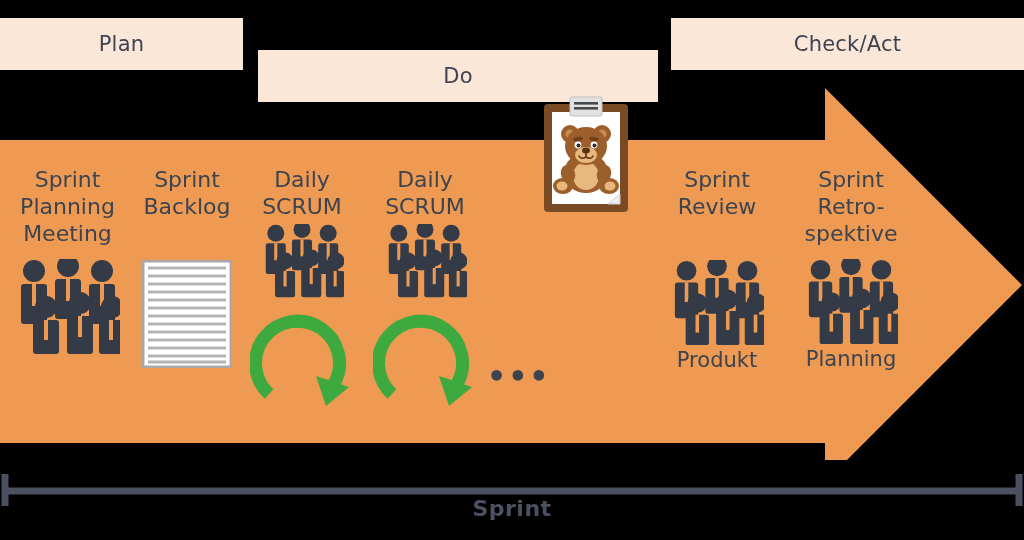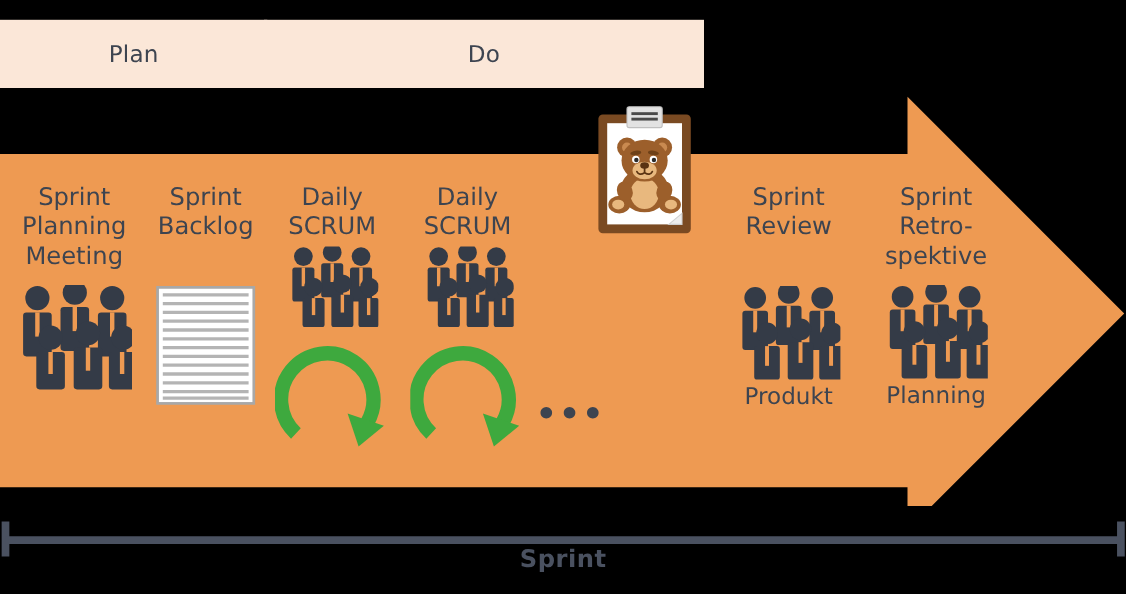--- a/index.html
+++ b/index.html
@@ -18,33 +18,33 @@
   
   .phase-row {
     position: absolute;
     left: 0; top: 0;
     width: 1024px;
     height: 72px;
   }
   .phase-box {
     position: absolute;
     top: 18px;
-    height: 62px;
+    height: 52px;
     background: #FBE7D8;
     display: flex;
     align-items: center;
     justify-content: center;
   }
   .phase-label {
     font-size: 21px;
     color: #3D4450;
     letter-spacing: 0.2px;
   }
   #phase-0 { left: 0px;   width: 243px; }
-  #phase-1 { left: 240px; width: 400px; }
+  #phase-1 { left: 258px; width: 400px; margin-top: 32px; }
   #phase-2 { left: 671px; width: 353px; }
 
   
   .arrow-wrap {
     position: absolute;
     left: 0;
     top: 80px;
     width: 1024px;
     height: 380px;
   }
@@ -133,20 +133,23 @@
 </style>
 </head>
 <body>
 
 <div class="phase-row">
   <div class="phase-box" id="phase-0">
     <span class="phase-label">Plan</span>
   </div>
   <div class="phase-box" id="phase-1">
     <span class="phase-label">Do</span>
+  </div>
+  <div class="phase-box" id="phase-2">
+    <span class="phase-label">Check/Act</span>
   </div>
 </div>
 
 <div class="arrow-wrap">
   <svg class="arrow-svg" viewBox="0 0 1024 380">
     <polygon points="0,60 825,60 825,8 1022,205 825,402 825,363 0,363" fill="#EE9A52"></polygon>
   </svg>
 </div>
 
 <div class="columns">

